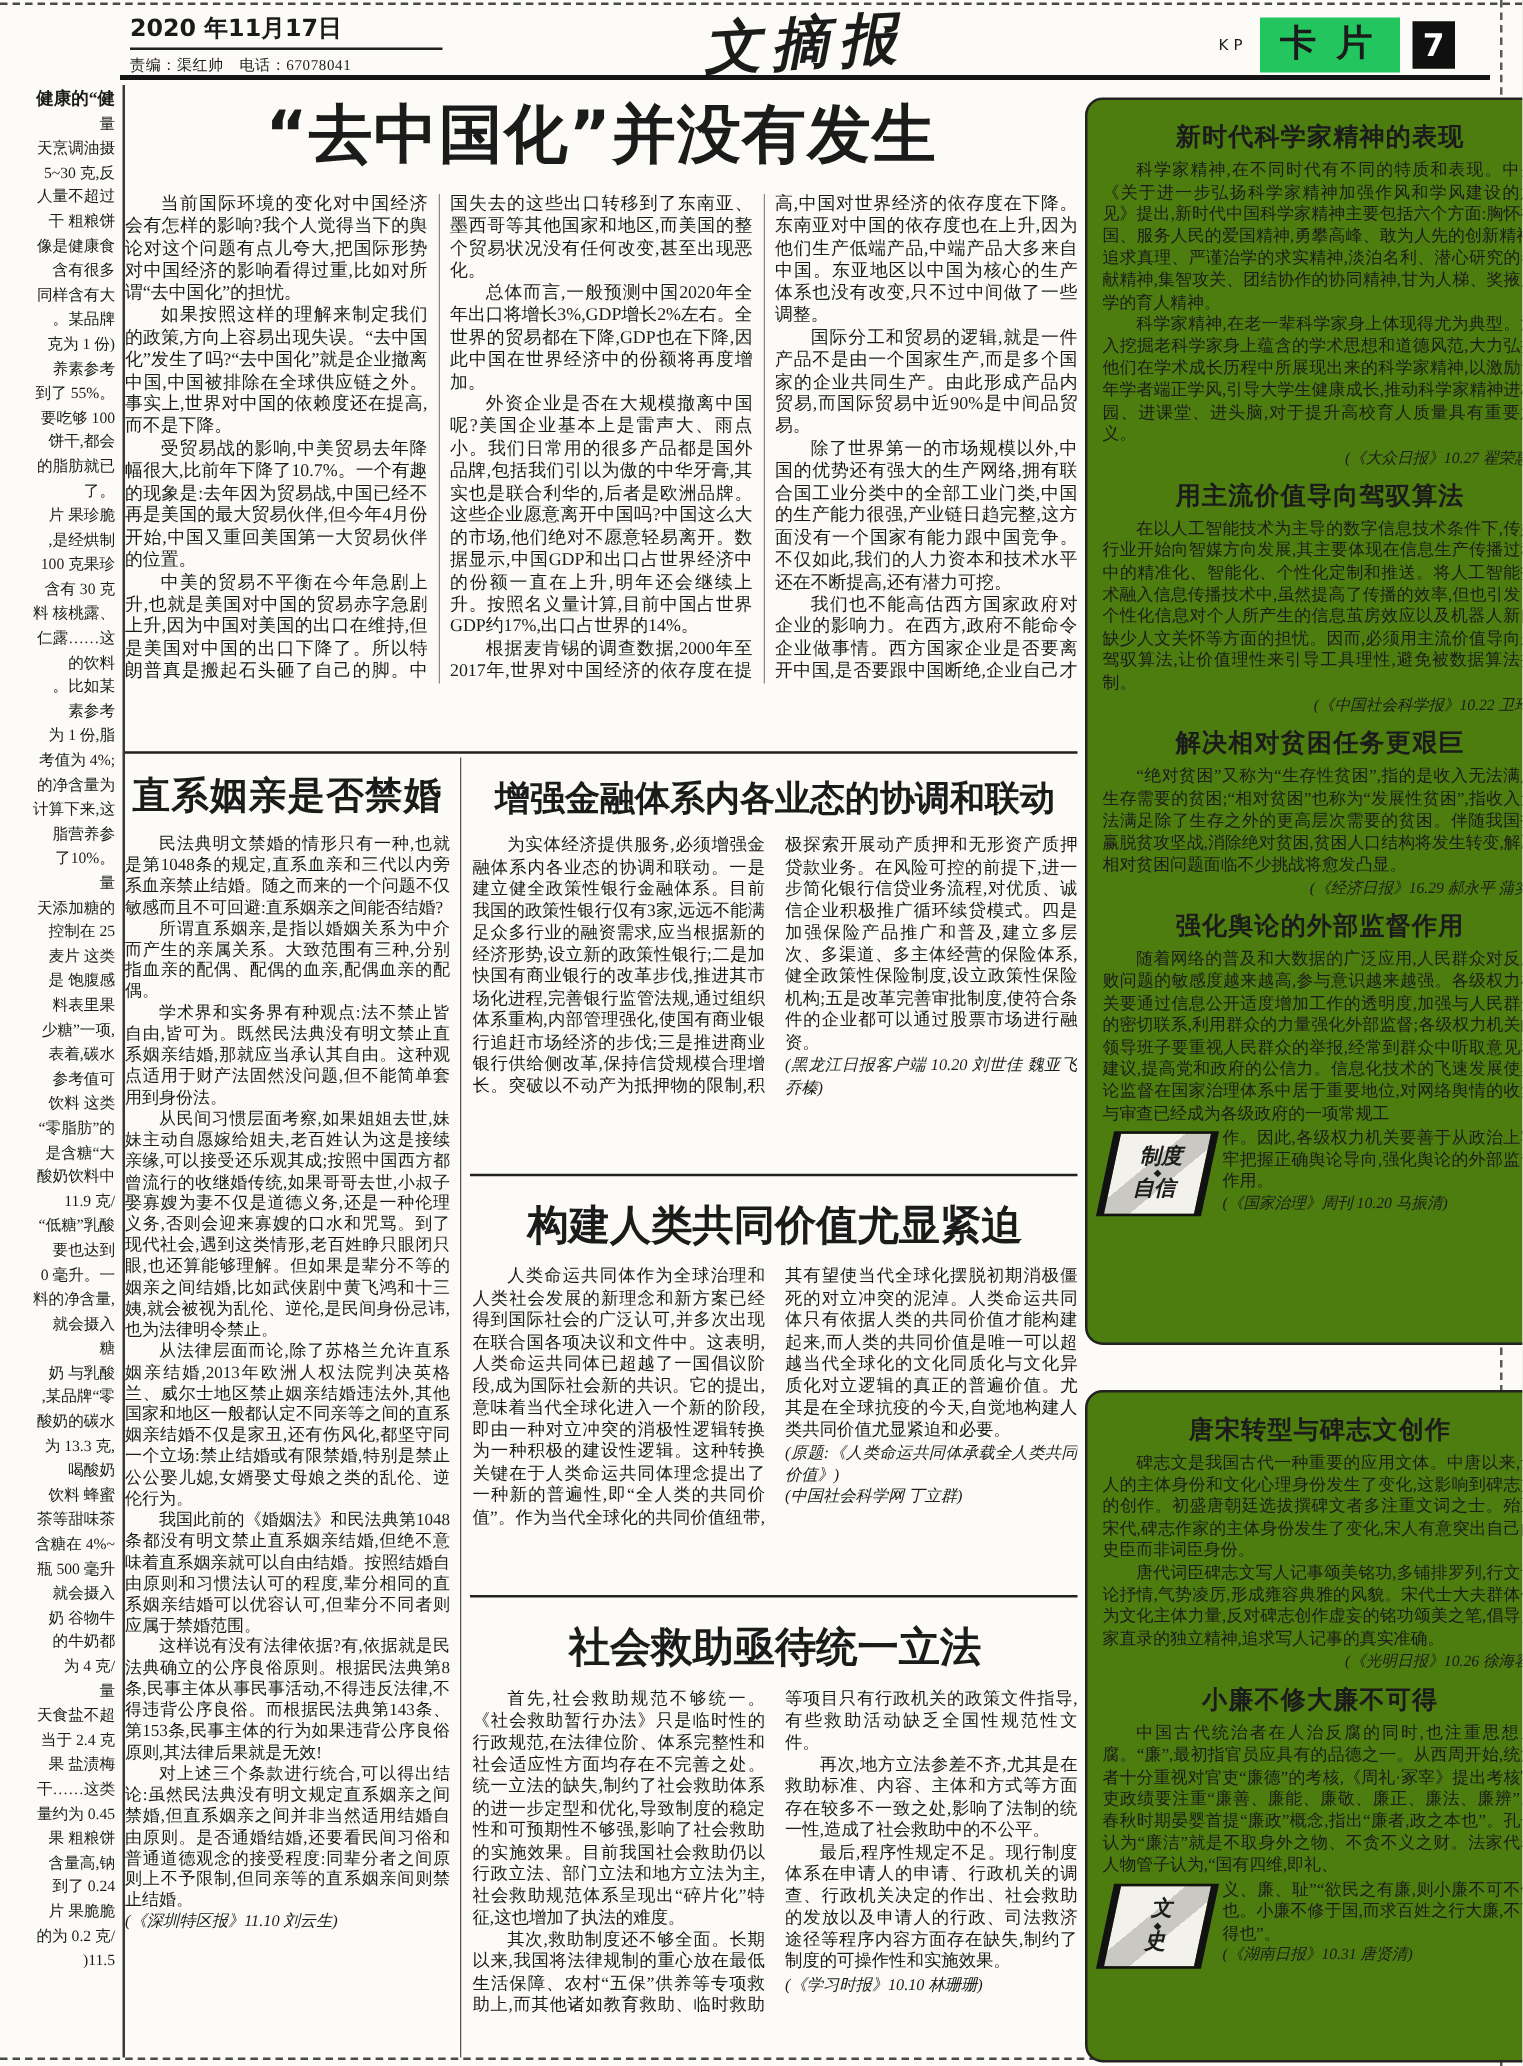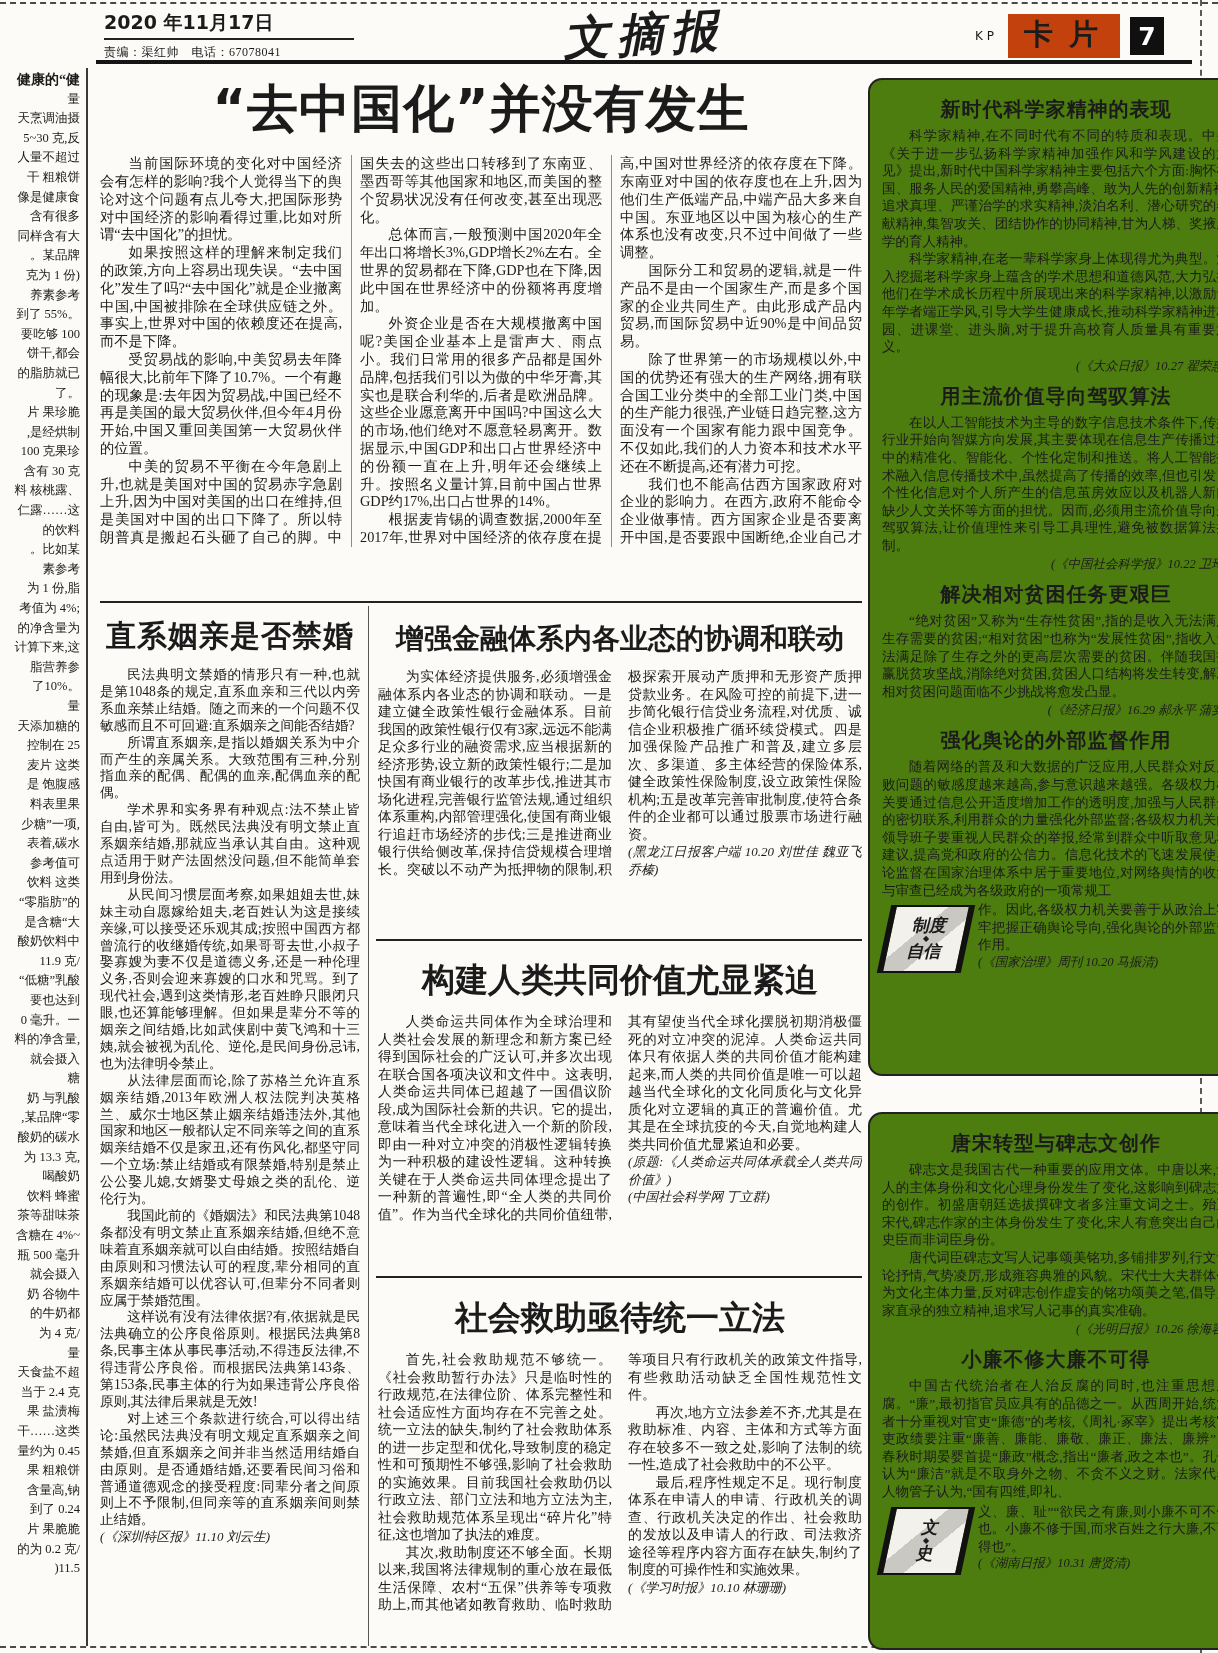--- a/index.html
+++ b/index.html
@@ -13,28 +13,28 @@
   .hdr{position:absolute;left:96px;top:6px;width:1096px;height:56px;text-decoration:underline;}
   .hdr-left{position:absolute;left:8px;top:4px;width:250px;}
   .hdr-date{font-family:"DejaVu Sans","Liberation Sans",sans-serif;font-weight:bold;font-size:19px;
             border-bottom:2px solid #222;padding-bottom:2px;}
   .hdr-editor{font-size:12px;padding-top:4px;letter-spacing:.5px;}
   .masthead{position:absolute;left:50%;top:-2px;transform:translateX(-50%) rotate(-3deg);
             font-size:46px;font-weight:900;font-style:italic;letter-spacing:8px;
             font-family:"DejaVu Serif","Liberation Serif",serif;}
   .hdr-right{position:absolute;right:28px;top:8px;display:flex;align-items:center;gap:10px;}
   .kp{font-size:12px;letter-spacing:4px;font-family:"DejaVu Sans",sans-serif;}
-  .section-name{background:#c2410c;font-family:"DejaVu Sans",sans-serif;font-weight:900;
+  .section-name{background:#22c55e;font-family:"DejaVu Sans",sans-serif;font-weight:900;
             font-size:29px;padding:1px 6px 3px 16px;letter-spacing:16px;}
   .pagenum{background:#101010;color:#fff;font-family:"DejaVu Sans",sans-serif;font-weight:900;
             font-size:25px;width:34px;height:38px;display:flex;align-items:center;justify-content:center;}
   .hdr-bar{position:absolute;left:96px;top:60px;width:1096px;height:4px;background:#151515;}
 
   
-  .left-strip{position:absolute;left:0;top:68px;width:88px;height:1578px;border-right:2px solid #3a3a3a;
+  .left-strip{position:absolute;left:0;top:68px;width:100px;height:1578px;border-right:2px solid #3a3a3a;
               overflow:hidden;box-sizing:border-box;padding-top:2px;}
   .left-strip p{margin:0;font-size:12.5px;line-height:19.6px;white-space:nowrap;text-align:right;
                 padding-right:6px;text-indent:0;}
   .left-strip p:first-child{font-weight:bold;font-size:14px;}
 
   
   .body p{margin:0;text-indent:2em;text-align:justify;}
   .byline{font-style:italic;text-align:right;text-indent:0 !important;font-size:13px;margin:3px 4px 0 0;
           font-family:"Liberation Serif",serif;}
 

